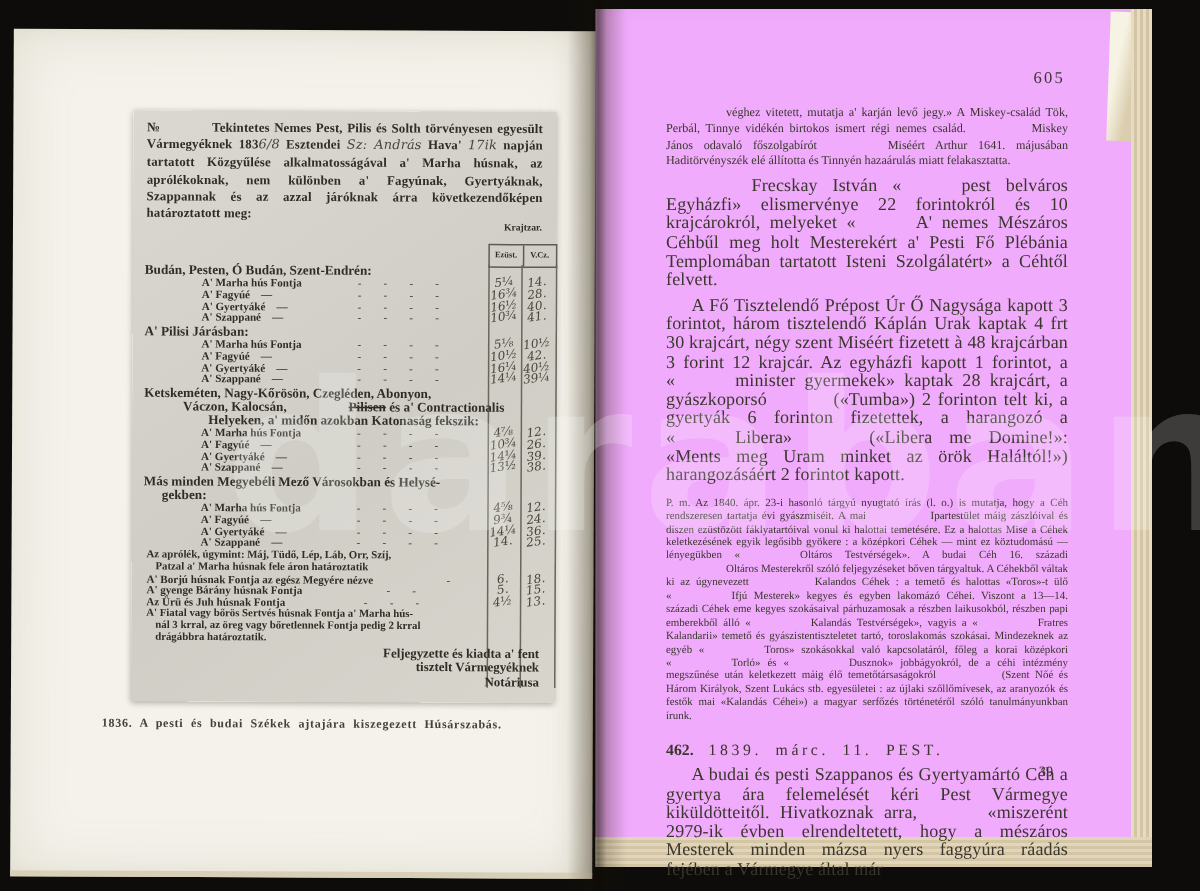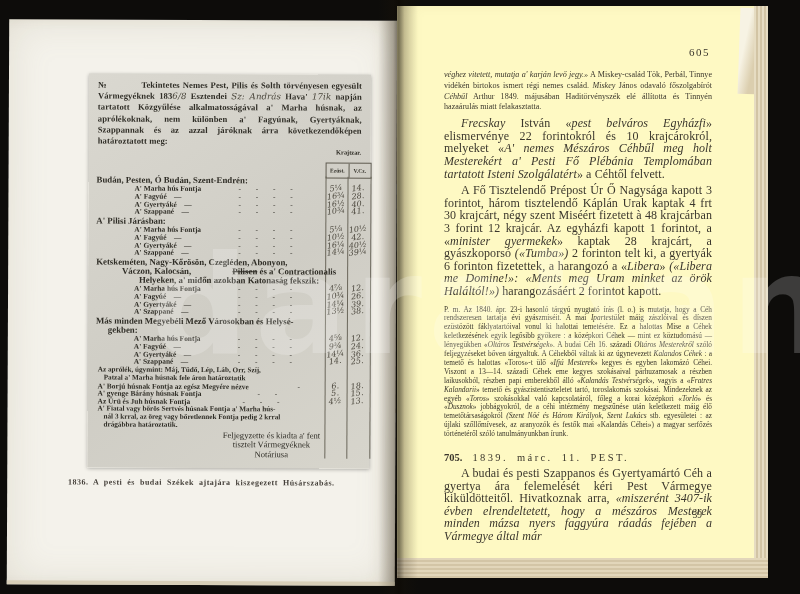--- a/index.html
+++ b/index.html
@@ -32,45 +32,45 @@
   .g{position:absolute;left:0;right:0;}
   .t-sec{font-size:8.8px;font-weight:700;line-height:9px;padding-left:8px;white-space:pre;}
   .t-sec.c{text-align:center;padding-left:0;}
   .t-row{position:relative;font-size:7.4px;font-weight:700;line-height:7.8px;padding-left:46px;}
   .lbl{white-space:pre;}
   .dash{position:absolute;left:150px;top:0;white-space:pre;font-weight:400;}
   .hw1,.hw2{position:absolute;width:21px;text-align:center;top:-1px;transform:rotate(-8deg);font-size:8px;}
   .hw1{left:237px;} .hw2{left:259px;}
   .strike{text-decoration:line-through;margin-left:39px;}
   .n-line{font-size:7.2px;font-weight:700;line-height:7.8px;white-space:pre;}
-  .closing{position:absolute;top:357px;left:96px;width:176px;text-align:center;
-    font-size:8.6px;font-weight:400;line-height:9.4px;}
+  .closing{position:absolute;top:357px;left:96px;width:176px;text-align:right;
+    font-size:8.6px;font-weight:700;line-height:9.4px;}
   .caption{position:absolute;top:458px;left:0;width:100%;text-align:center;font-size:8px;
     font-weight:600;letter-spacing:.5px;word-spacing:2.5px;color:#45403a;}
 
   
-  .page-right{position:absolute;left:397px;top:6px;width:371px;height:572px;background:#fef9c3;
+  .page-right{position:absolute;left:397px;top:6px;width:371px;height:572px;background:#f0abfc;
     box-shadow:inset 16px 0 20px -13px rgba(90,70,40,.35);}
   .fore-edge{position:absolute;right:0;top:0;width:14px;height:100%;
     background:repeating-linear-gradient(90deg,#e6dcc2 0 2px,#d2c4a4 2px 4px);}
   .bottom-edge-r{position:absolute;left:0;bottom:0;width:100%;height:20px;
     background:repeating-linear-gradient(0deg,#d3c5a6 0 2px,#e2d6ba 2px 4px);}
   .corner-fold{position:absolute;right:11px;top:2px;width:18px;height:86px;
     background:linear-gradient(100deg,#f7f3e4 35%,#dbceae 75%);transform:rotate(2deg);}
 
   .pnum-top{position:absolute;top:40px;right:58px;font-size:11px;letter-spacing:1.5px;color:#3a362c;}
   .pnum-bottom{position:absolute;top:504px;right:66px;font-size:9.5px;color:#3a362c;}
   .rp-text{position:absolute;left:47px;top:64px;width:268px;color:#3a362c;}
   .footnote{font-size:8.1px;line-height:10.8px;text-align:justify;}
   .petit{font-size:7.3px;line-height:8.9px;text-align:justify;margin-top:8px;}
   .heading{margin-top:13px;margin-bottom:4px;font-size:10.5px;}
   .heading .num{font-weight:700;margin-right:10px;}
   .heading .date{letter-spacing:2.4px;word-spacing:4px;}
   .para{font-size:12px;line-height:12.6px;text-align:justify;text-indent:17px;margin-top:4px;letter-spacing:.1px;}
-  .it{font-style:italic;}
+  .it{margin-left:40px;}
 
   
   .gutter{position:absolute;left:378px;top:0;width:40px;height:594px;pointer-events:none;
     background:linear-gradient(90deg,rgba(0,0,0,0) 0%,rgba(30,22,8,.25) 38%,rgba(15,10,2,.5) 52%,rgba(30,22,8,.2) 66%,rgba(0,0,0,0) 100%);}
   .watermark{position:absolute;left:150px;top:225px;font-family:"DejaVu Sans",sans-serif;font-weight:700;
     font-size:138px;letter-spacing:6px;color:rgba(255,255,255,.20);white-space:nowrap;pointer-events:none;}
 </style>
 </head>
 <body>
 
@@ -150,42 +150,42 @@
   <div class="page-right">
     <div class="corner-fold"></div>
     <div class="fore-edge"></div>
     <div class="bottom-edge-r"></div>
 
     <div class="pnum-top">605</div>
 
     <div class="rp-text">
 
       <div class="footnote">
-        <span class="it">véghez vitetett, mutatja a' karján levő jegy.»</span><span> A Miskey-család Tök, Perbál, Tinnye vidékén birtokos ismert régi nemes család. </span><span class="it">Miskey</span><span> János odavaló főszolgabírót </span><span class="it">Céhbűl</span><span> Arthur 1849. májusában Haditörvényszék elé állította és Tinnyén hazaárulás miatt felakasztatta.</span>
+        <span class="it">véghez vitetett, mutatja a' karján levő jegy.»</span><span> A Miskey-család Tök, Perbál, Tinnye vidékén birtokos ismert régi nemes család. </span><span class="it">Miskey</span><span> János odavaló főszolgabírót </span><span class="it">Miséért</span><span> Arthur 1641. májusában Haditörvényszék elé állította és Tinnyén hazaárulás miatt felakasztatta.</span>
       </div>
 
 
       <div class="para">
         <span class="it">Frecskay</span><span> István «</span><span class="it">pest belváros Egyházfi</span><span>» elismervénye 22 forintokról és 10 krajcárokról, melyeket «</span><span class="it">A' nemes Mészáros Céhbűl meg holt Mesterekért a' Pesti Fő Plébánia Templomában tartatott Isteni Szolgálatért</span><span>» a Céhtől felvett.</span>
       </div>
 
       <div class="para">
         <span>A Fő Tisztelendő Prépost Úr Ő Nagysága kapott 3 forintot, három tisztelendő Káplán Urak kaptak 4 frt 30 krajcárt, négy szent Miséért fizetett à 48 krajcárban 3 forint 12 krajcár. Az egyházfi kapott 1 forintot, a «</span><span class="it">minister gyermekek</span><span>» kaptak 28 krajcárt, a gyászkoporsó </span><span class="it">(«Tumba»)</span><span> 2 forinton telt ki, a gyertyák 6 forinton fizetettek, a harangozó a «</span><span class="it">Libera</span><span>» </span><span class="it">(«Libera me Domine!»: «Ments meg Uram minket az örök Haláltól!»)</span><span> harangozásáért 2 forintot kapott.</span>
       </div>
 
       <div class="petit">
         <span>P. m. Az 1840. ápr. 23-i hasonló tárgyú nyugtató írás (l. o.) is mutatja, hogy a Céh rendszeresen tartatja évi gyászmiséit. A mai </span><span class="it">Ipartestület</span><span> máig zászlóival és díszen ezüstözött fáklyatartóival vonul ki halottai temetésére. Ez a halottas Mise a Céhek keletkezésének egyik legősibb gyökere : a középkori Céhek — mint ez köztudomású — lényegükben «</span><span class="it">Oltáros Testvérségek</span><span>». A budai Céh 16. századi </span><span class="it">Oltáros Mesterekről</span><span> szóló feljegyzéseket bőven tárgyaltuk. A Céhekből váltak ki az úgynevezett </span><span class="it">Kalandos Céhek</span><span> : a temető és halottas «Toros»-t ülő «</span><span class="it">Ifjú Mesterek</span><span>» kegyes és egyben lakomázó Céhei. Viszont a 13—14. századi Céhek eme kegyes szokásaival párhuzamosak a részben laikusokból, részben papi emberekből álló «</span><span class="it">Kalandás Testvérségek</span><span>», vagyis a «</span><span class="it">Fratres Kalandarii</span><span>» temető és gyászistentiszteletet tartó, toroslakomás szokásai. Mindezeknek az egyéb «</span><span class="it">Toros</span><span>» szokásokkal való kapcsolatáról, főleg a korai középkori «</span><span class="it">Torló</span><span>» és «</span><span class="it">Dusznok</span><span>» jobbágyokról, de a céhi intézmény megszűnése után keletkezett máig élő temetőtársaságokról </span><span class="it">(Szent Nőé és Három Királyok, Szent Lukács</span><span> stb. egyesületei : az újlaki szőllőmívesek, az aranyozók és festők mai «Kalandás Céhei») a magyar serfőzés történetéről szóló tanulmányunkban írunk.</span>
       </div>
 
       <div class="heading">
-        <span class="num">705.</span><span class="date">1839. márc. 11. PEST.</span>
+        <span class="num">462.</span><span class="date">1839. márc. 11. PEST.</span>
       </div>
 
       <div class="para">
-        <span>A budai és pesti Szappanos és Gyertyamártó Céh a gyertya ára felemelését kéri Pest Vármegye kiküldötteitől. Hivatkoznak arra, </span><span class="it">«miszerént 3407-ik évben elrendeltetett, hogy a mészáros Mesterek minden mázsa nyers faggyúra ráadás fejében a Vármegye által már</span>
+        <span>A budai és pesti Szappanos és Gyertyamártó Céh a gyertya ára felemelését kéri Pest Vármegye kiküldötteitől. Hivatkoznak arra, </span><span class="it">«miszerént 2979-ik évben elrendeltetett, hogy a mészáros Mesterek minden mázsa nyers faggyúra ráadás fejében a Vármegye által már</span>
       </div>
     </div>
 
     <div class="pnum-bottom">39</div>
   </div>
 
   <div class="gutter"></div>
   <div class="watermark">darabanth</div>
 </div>
 

